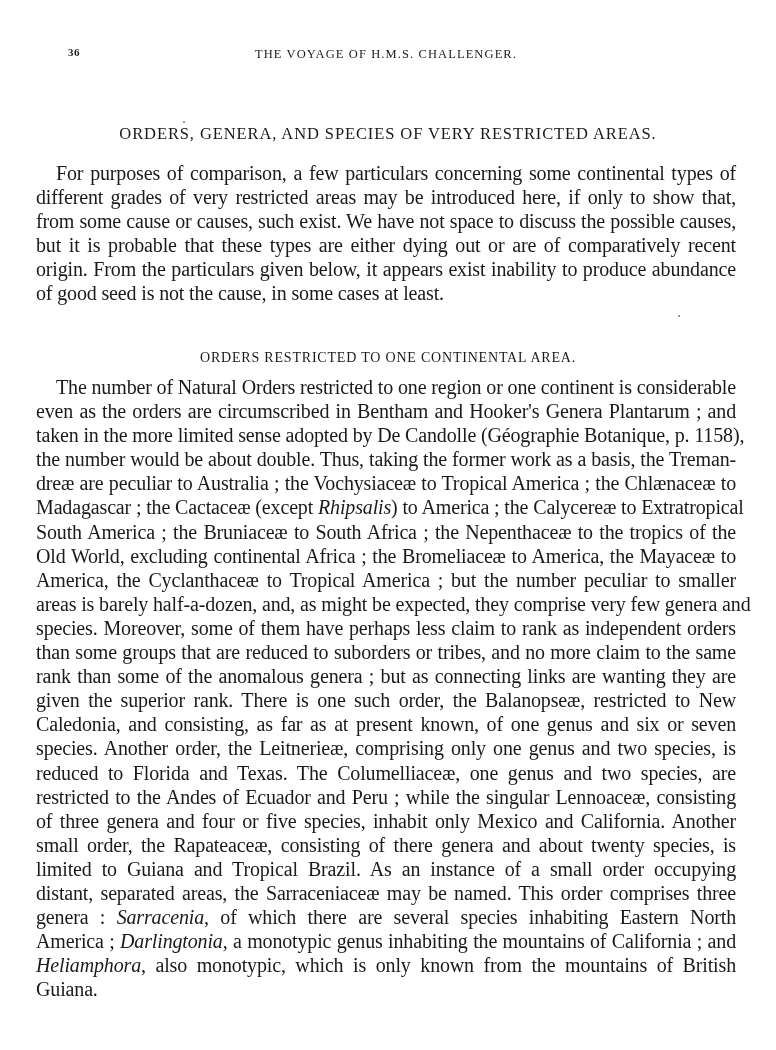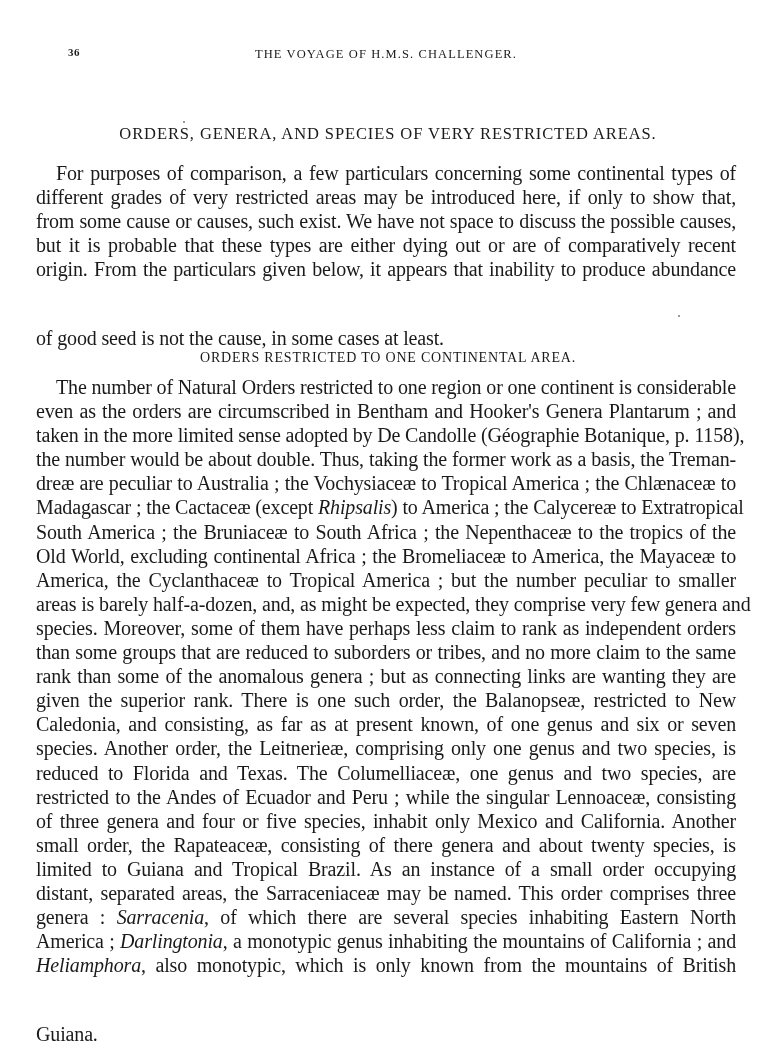--- a/index.html
+++ b/index.html
@@ -14,21 +14,21 @@
   .running-title { position: absolute; left: 0; right: 0; text-align: center; top: 1px; font-size: 12.5px; letter-spacing: 1.1px; }
   .section-title { position: absolute; left: 0; width: 776px; text-align: center; font-size: 16.5px; letter-spacing: 0.9px; }
   .section-title.t1 { top: 124px; }
   .section-title.t2 { top: 350px; font-size: 14px; letter-spacing: 0.8px; }
   .para { position: absolute; left: 36px; width: 700px; font-size: 20px; }
   .para .line {
     display: block; height: 24px; line-height: 24px; white-space: nowrap;
     text-align: justify; text-align-last: justify; letter-spacing: -0.15px;
   }
   .para .line.first { padding-left: 20px; }
-  .para .line.last { text-align-last: left; margin-top: 45px; }
+  .para .line.last { text-align-last: left; }
   .p1 { top: 161px; }
   .p2 { top: 375px; }
   .p2 .line { height: 24.1px; line-height: 24.1px; }
   i { font-style: italic; }
   .speck { position: absolute; width: 2px; height: 2px; background: #777; border-radius: 1px; }
 </style>
 </head>
 <body>
 
 <div class="page">
@@ -39,21 +39,21 @@
 
   <div class="speck" style="left:183px; top:121px;"></div>
   <div class="speck" style="left:678px; top:315px;"></div>
 
   <div class="section-title t1">ORDERS, GENERA, AND SPECIES OF VERY RESTRICTED AREAS.</div>
   <div class="para p1">
       <span class="line first">For purposes of comparison, a few particulars concerning some continental types of</span>
       <span class="line">different grades of very restricted areas may be introduced here, if only to show that,</span>
       <span class="line">from some cause or causes, such exist.  We have not space to discuss the possible causes,</span>
       <span class="line">but it is probable that these types are either dying out or are of comparatively recent</span>
-      <span class="line">origin.  From the particulars given below, it appears that inability to produce abundance</span>
+      <span class="line">origin.  From the particulars given below, it appears exist inability to produce abundance</span>
       <span class="line last">of good seed is not the cause, in some cases at least.</span>
     </div>
 
   <div class="section-title t2">ORDERS RESTRICTED TO ONE CONTINENTAL AREA.</div>
   <div class="para p2">
       <span class="line first">The number of Natural Orders restricted to one region or one continent is considerable</span>
       <span class="line">even as the orders are circumscribed in Bentham and Hooker's Genera Plantarum ; and</span>
       <span class="line">taken in the more limited sense adopted by De Candolle (Géographie Botanique, p. 1158),</span>
       <span class="line">the number would be about double.  Thus, taking the former work as a basis, the Treman-</span>
       <span class="line">dreæ are peculiar to Australia ; the Vochysiaceæ to Tropical America ; the Chlænaceæ to</span>

